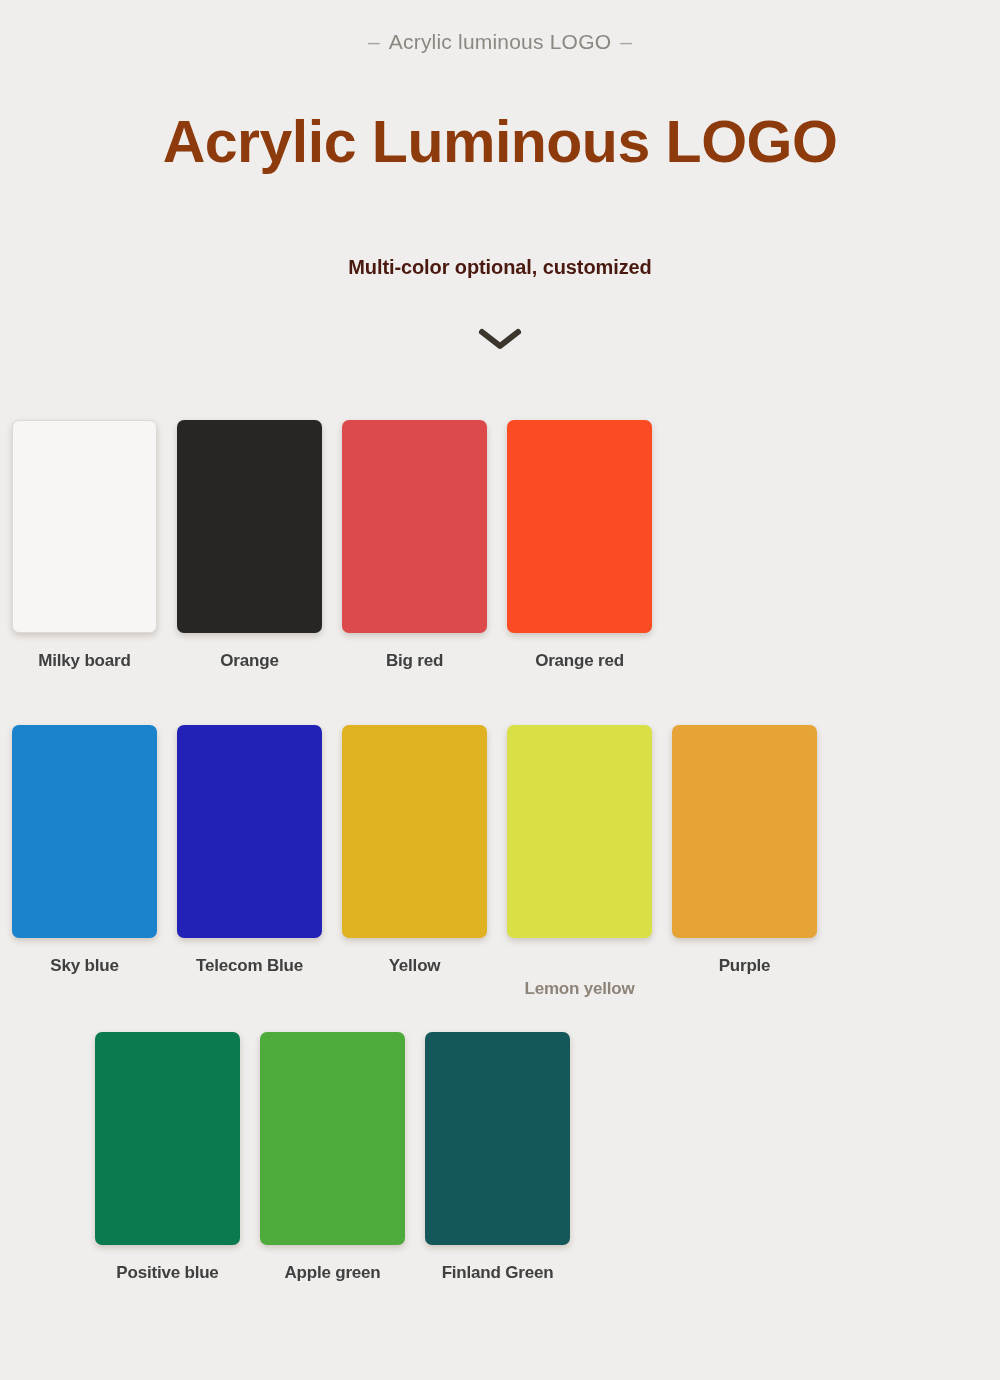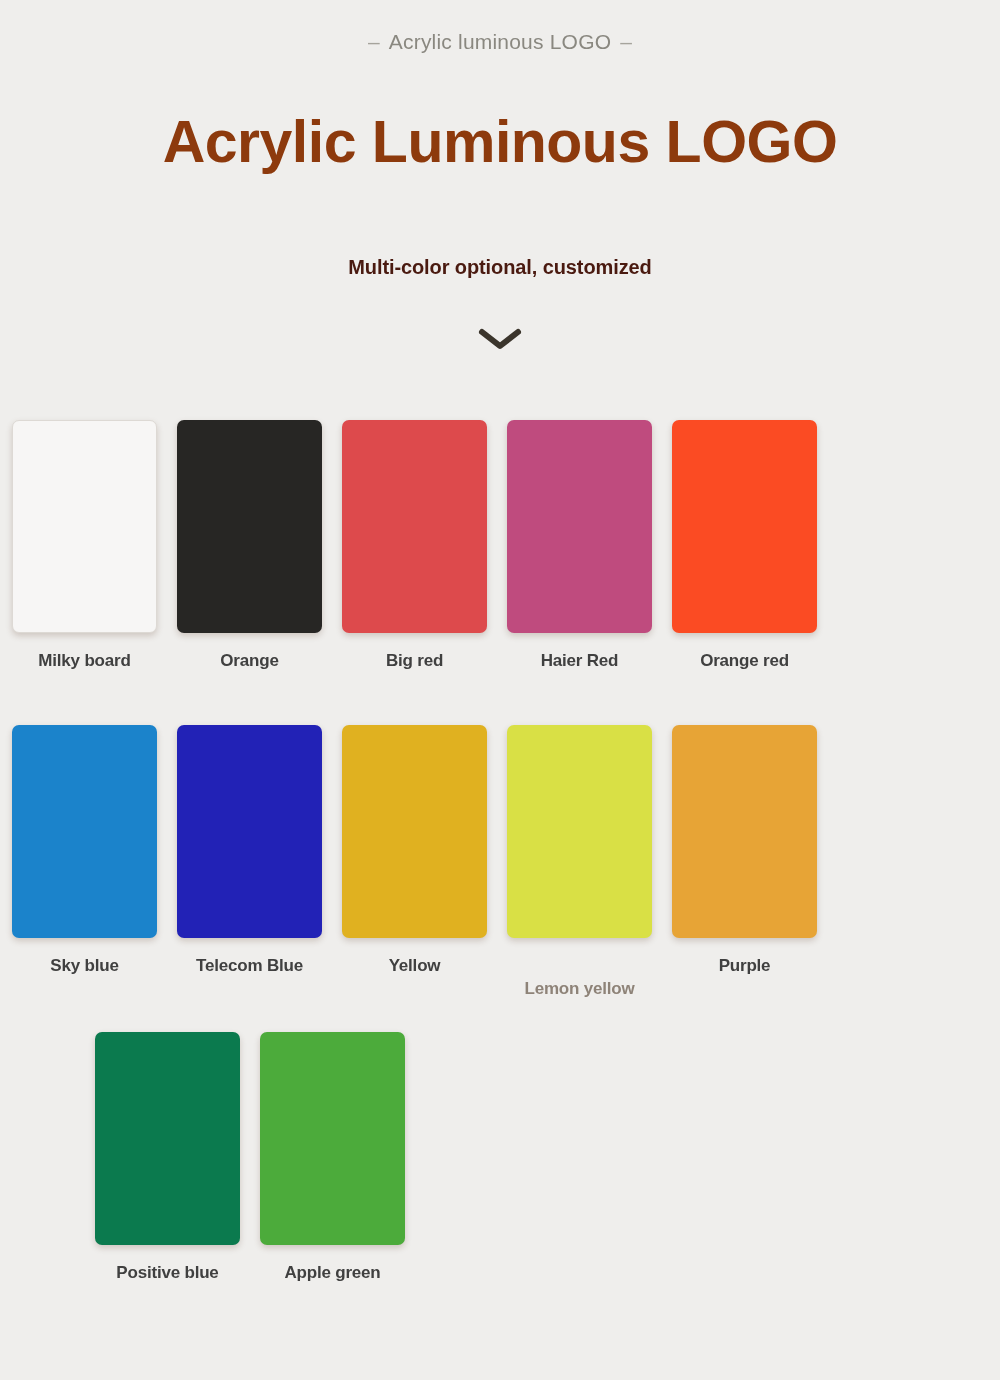--- a/index.html
+++ b/index.html
@@ -153,24 +153,20 @@
       </div>
       <div class="swatch-cell">
         <div class="chip" style="background: rgb(39, 38, 36);"></div>
         <div class="swatch-label">Orange</div>
       </div>
       <div class="swatch-cell">
         <div class="chip" style="background: rgb(221, 74, 76);"></div>
         <div class="swatch-label">Big red</div>
       </div>
       <div class="swatch-cell">
-        <div class="chip" style="background: rgb(191, 75, 126);"></div>
-        <div class="swatch-label">Haier Red</div>
-      </div>
-      <div class="swatch-cell">
         <div class="chip" style="background: rgb(251, 75, 35);"></div>
         <div class="swatch-label">Orange red</div>
       </div>
     </div>
   <div class="row row-2">
       <div class="swatch-cell">
         <div class="chip" style="background: rgb(27, 131, 203);"></div>
         <div class="swatch-label">Sky blue</div>
       </div>
       <div class="swatch-cell">
@@ -192,15 +188,19 @@
     </div>
   <div class="row row-3">
       <div class="swatch-cell">
         <div class="chip" style="background: rgb(11, 122, 78);"></div>
         <div class="swatch-label">Positive blue</div>
       </div>
       <div class="swatch-cell">
         <div class="chip" style="background: rgb(76, 171, 59);"></div>
         <div class="swatch-label">Apple green</div>
       </div>
+      <div class="swatch-cell">
+        <div class="chip" style="background: rgb(20, 88, 92);"></div>
+        <div class="swatch-label">Finland Green</div>
+      </div>
     </div>
 
 </div>
 
 </body></html>

